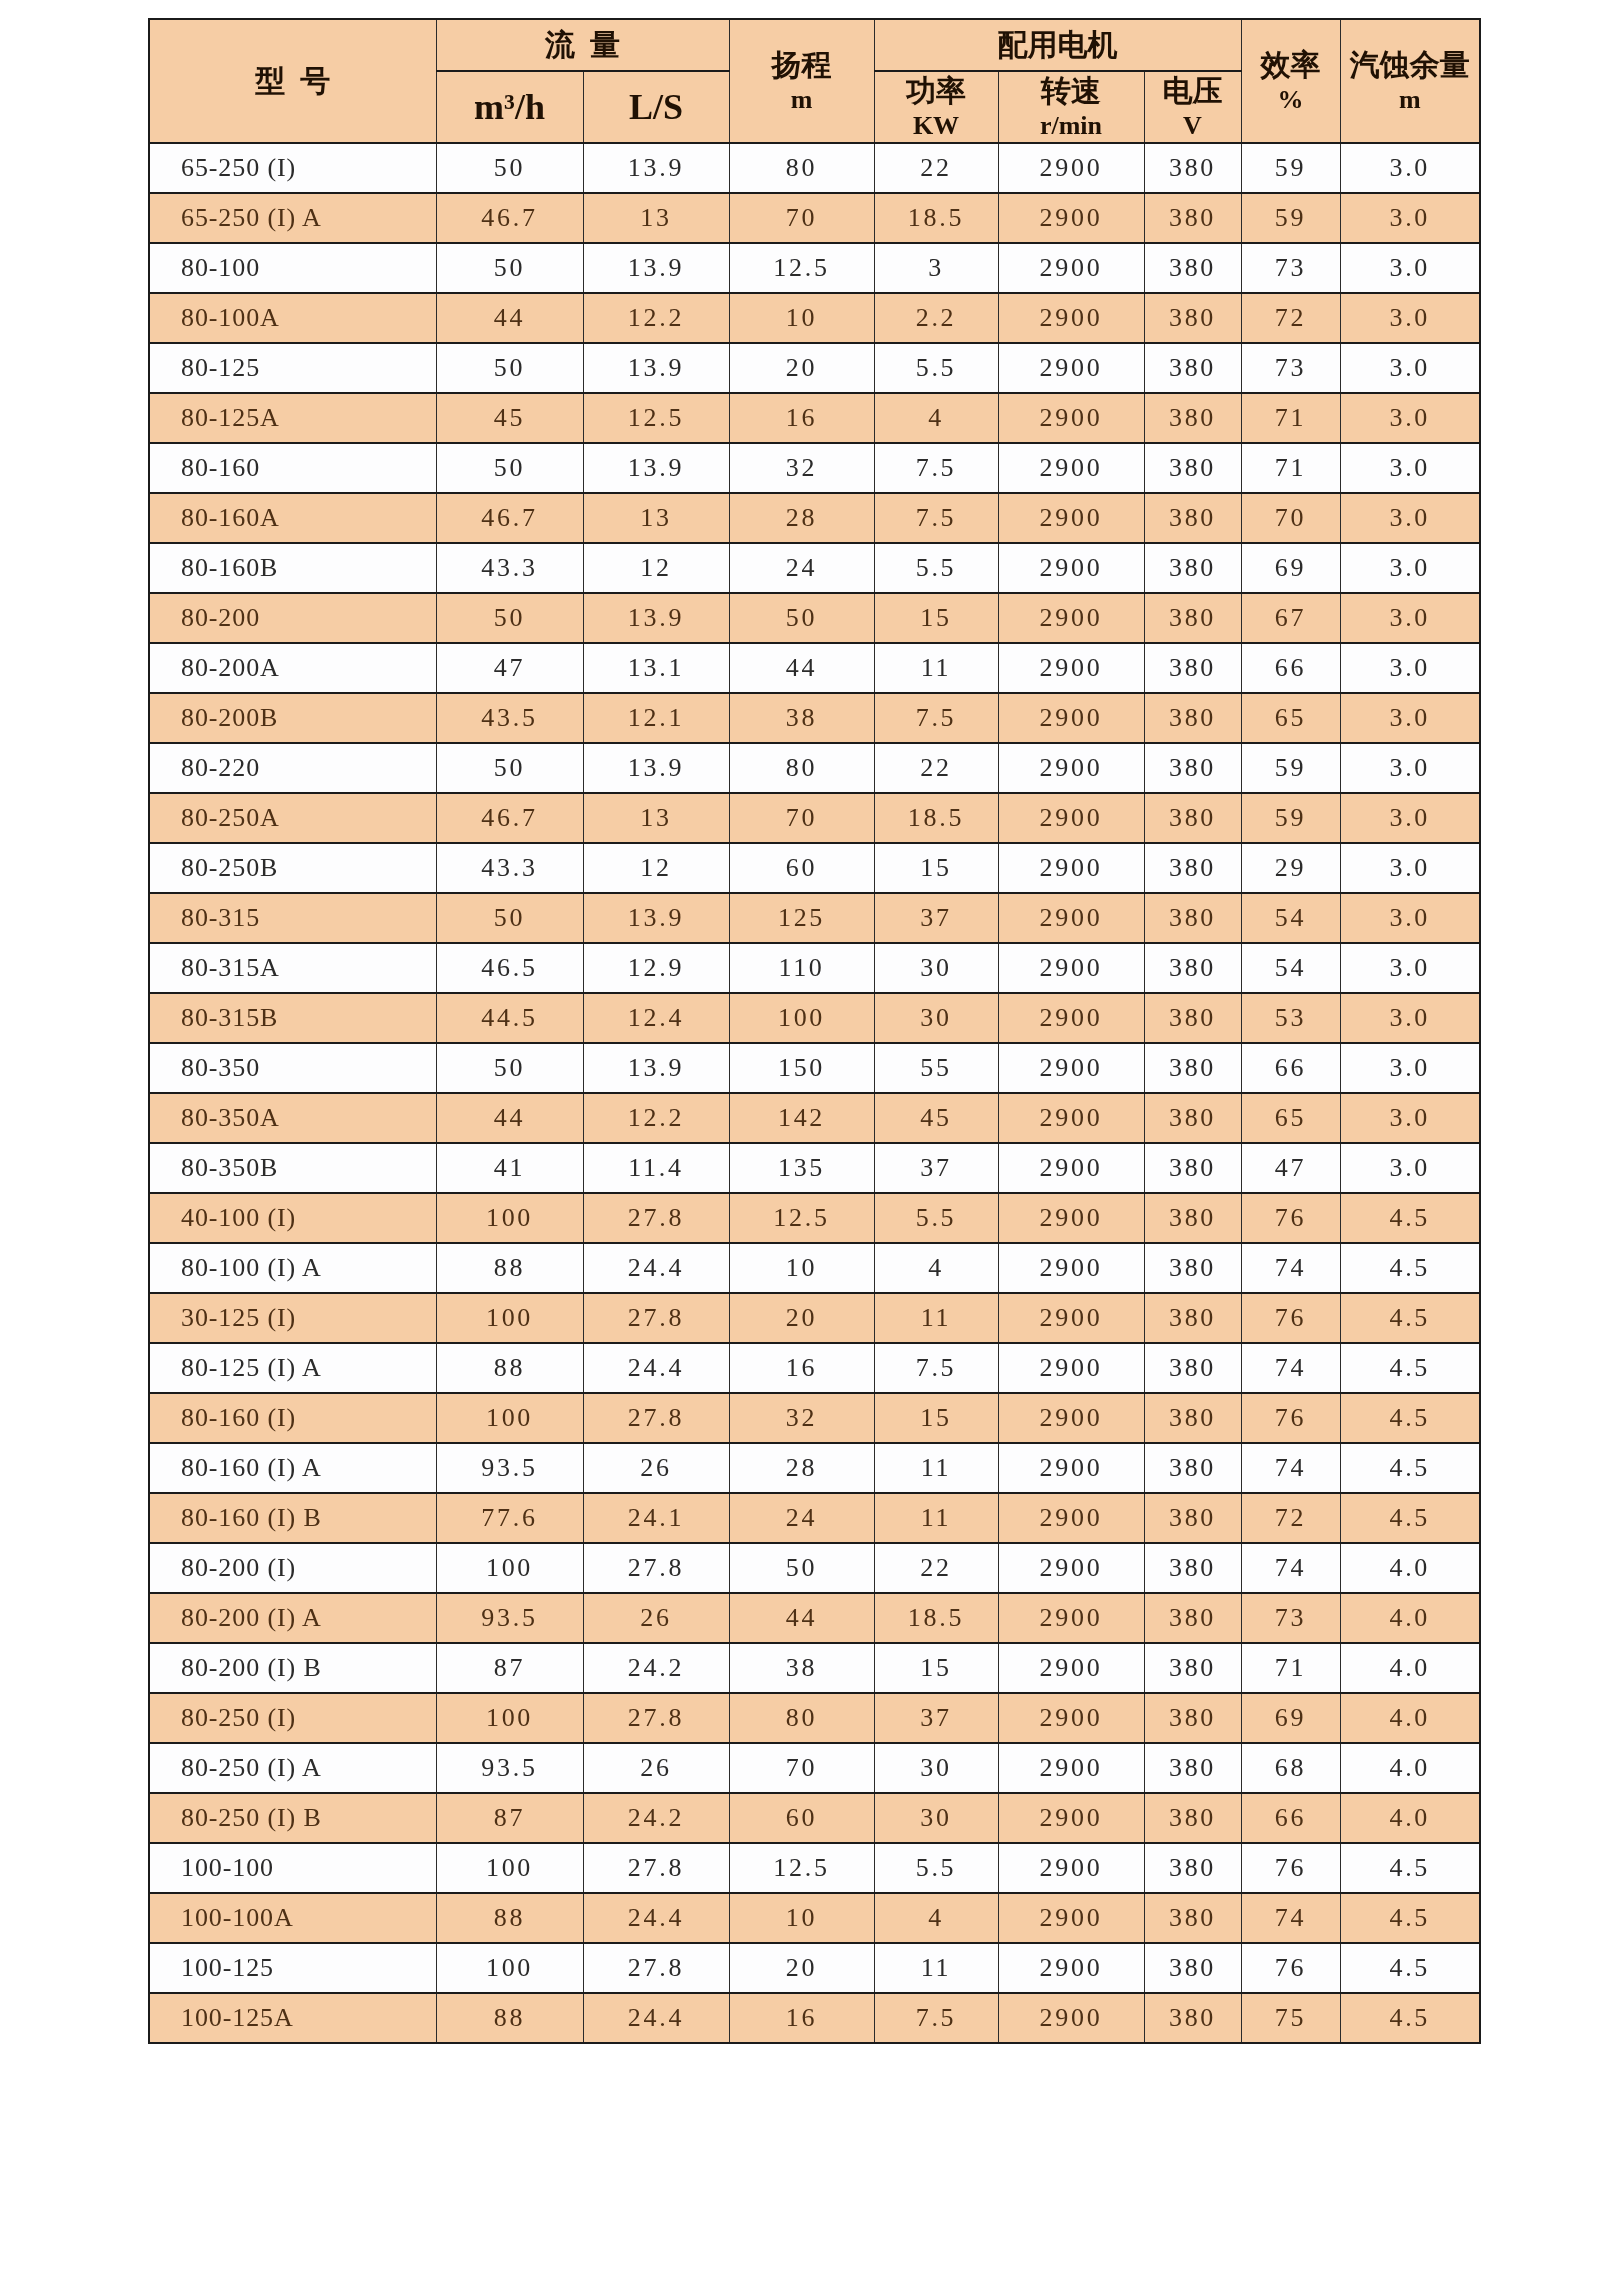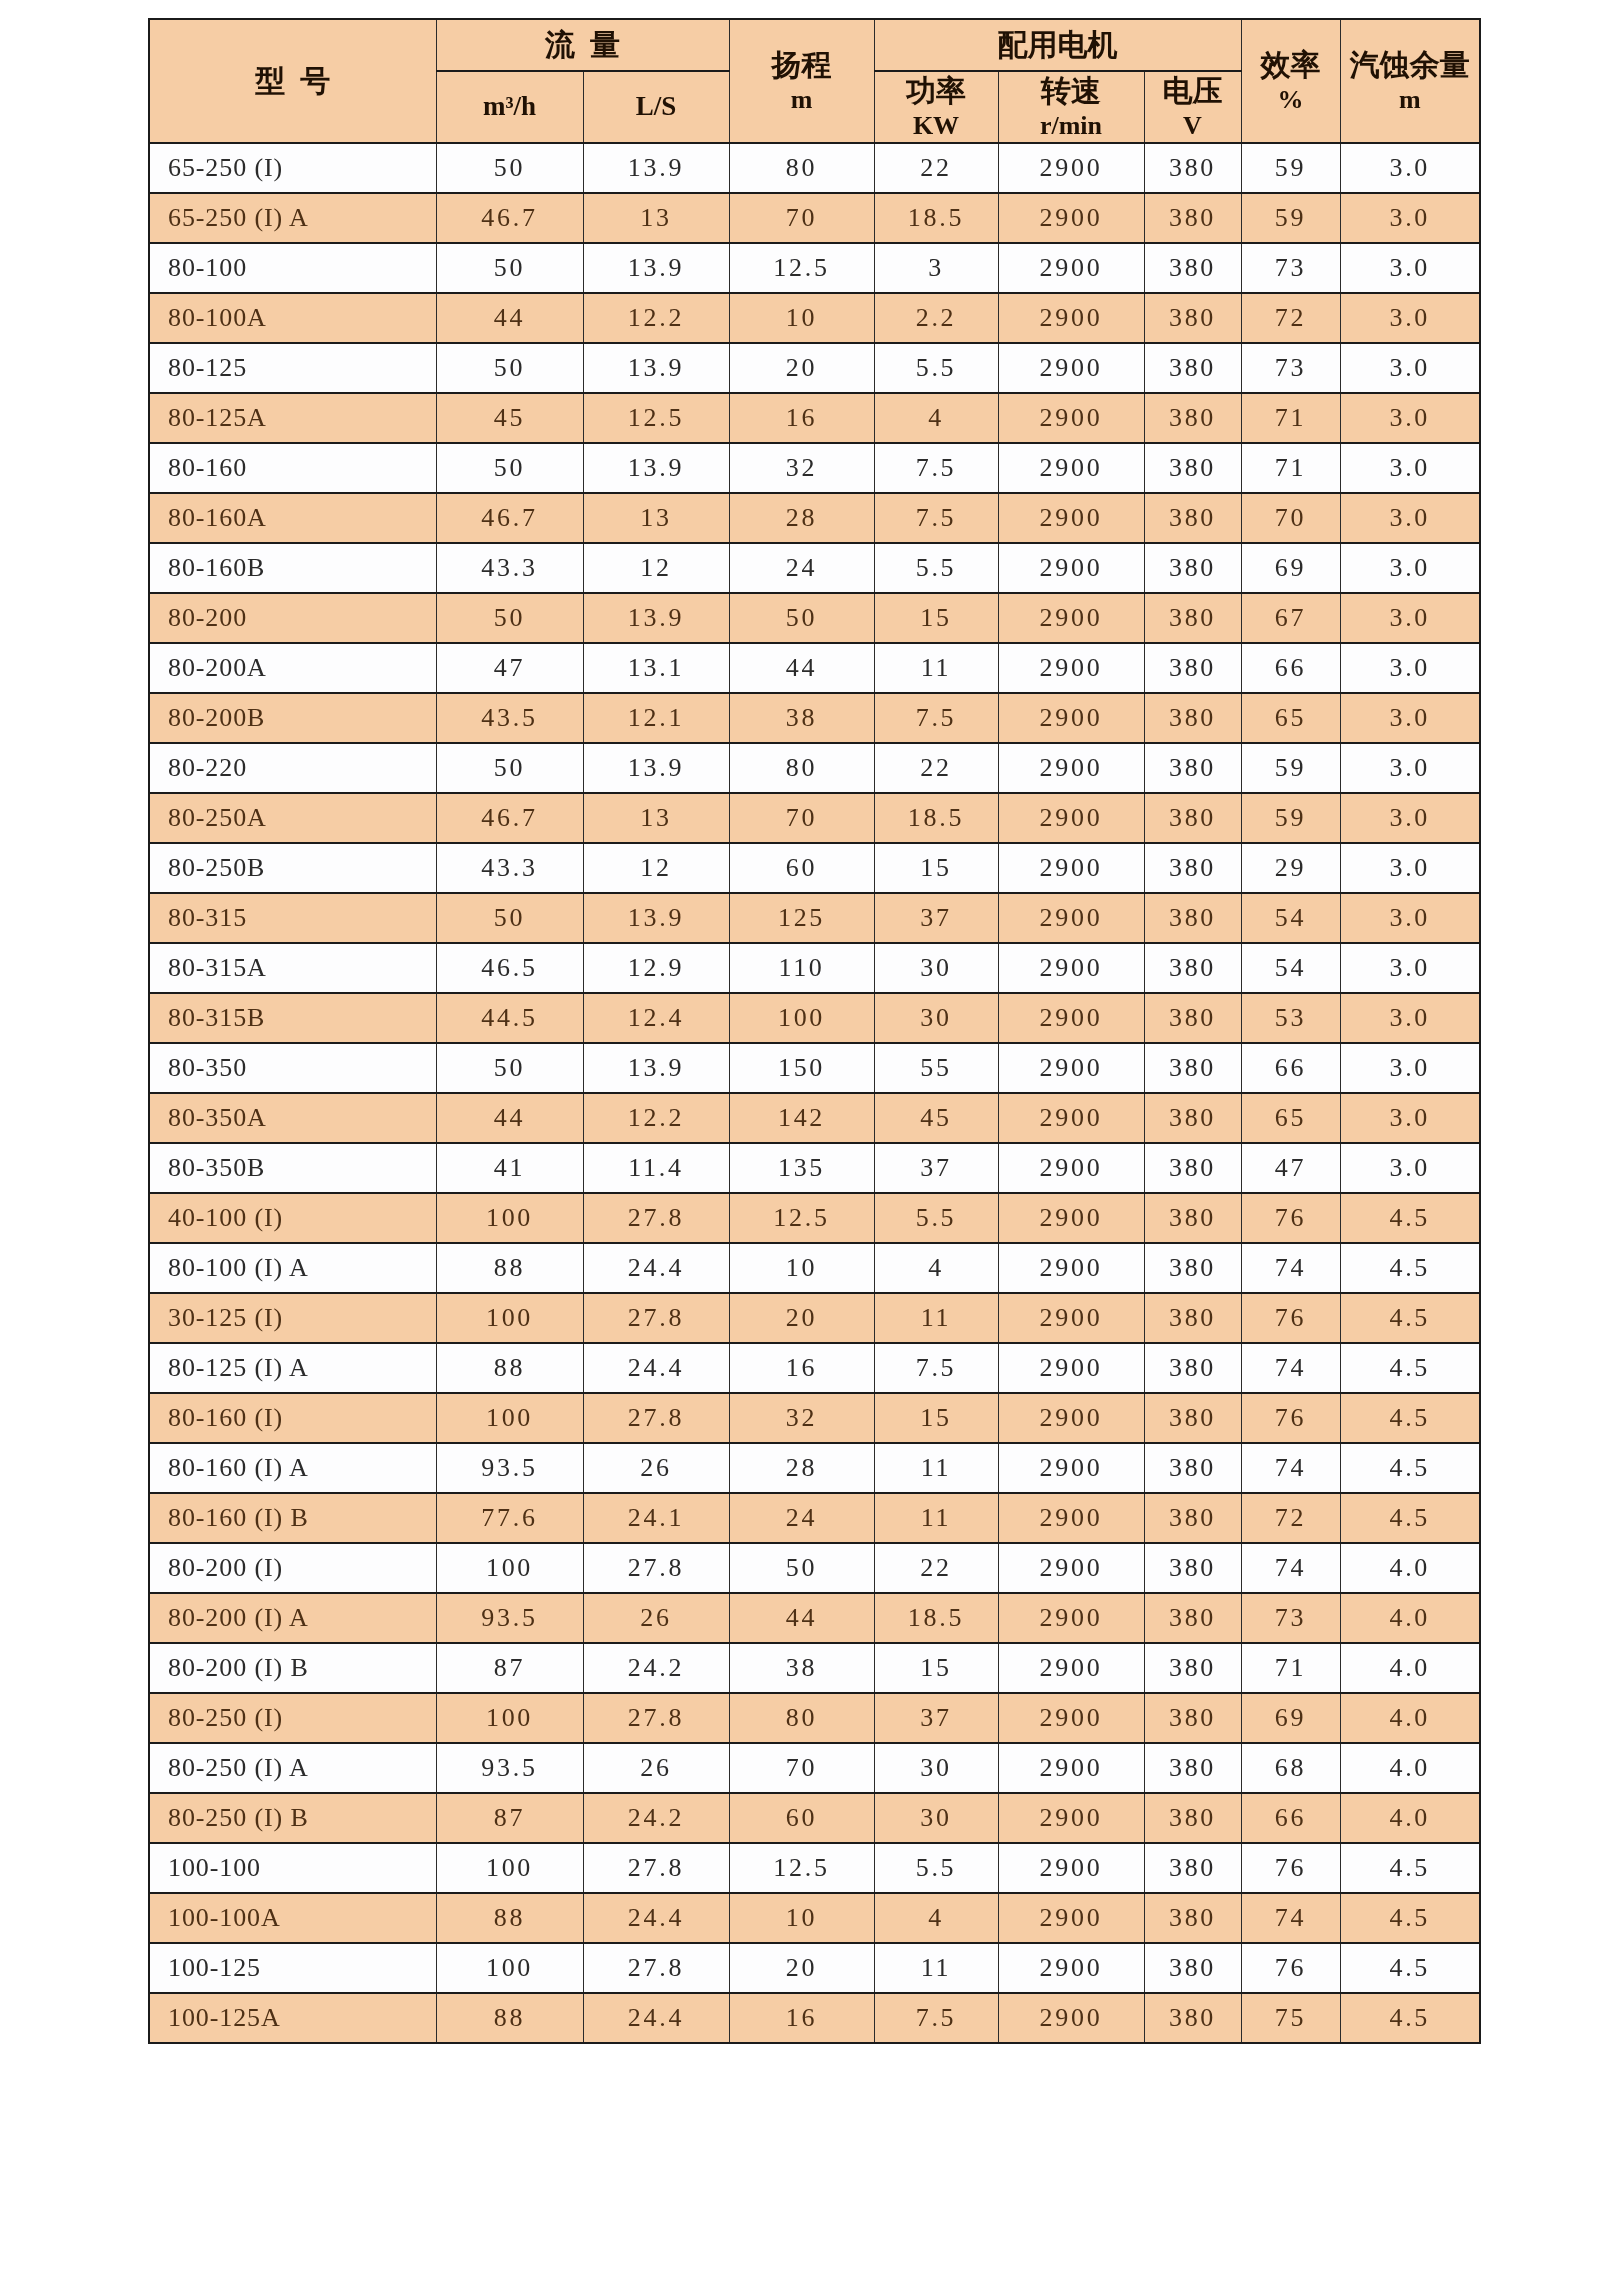--- a/index.html
+++ b/index.html
@@ -37,36 +37,36 @@
   thead th {
     background: #f6cda5;
     color: #201104;
     font-weight: bold;
     text-align: center;
     font-size: 30px;
     line-height: 1.25;
   }
   thead tr.h1 { height: 52px; }
   thead tr.h2 { height: 71px; }
-  thead .unit { font-size: 27px; font-weight: bold; }
+  thead .unit { font-size: 36px; font-weight: bold; }
   thead .stack span { display: block; }
   thead .stack .l2 { font-size: 26px; }
   tbody tr { height: 50px; }
   tbody td {
     font-size: 26px;
     color: #2b2b2b;
     background: #fdfdfe;
   }
   tbody tr:nth-child(even) td {
     background: #f6cda5;
     color: #4e3015;
   }
   td.model {
     text-align: left;
-    padding-left: 18px;
+    padding-left: 31px;
     letter-spacing: 0.9px;
   }
   td.num {
     text-align: center;
     letter-spacing: 2.7px;
   }
 </style>
 </head>
 <body>
 

